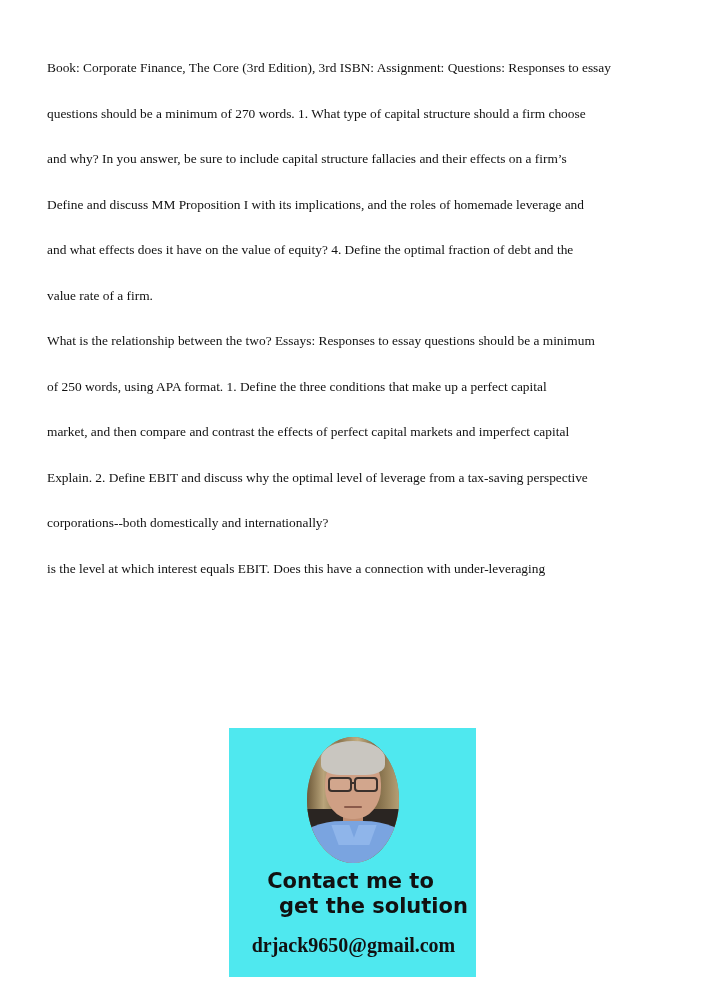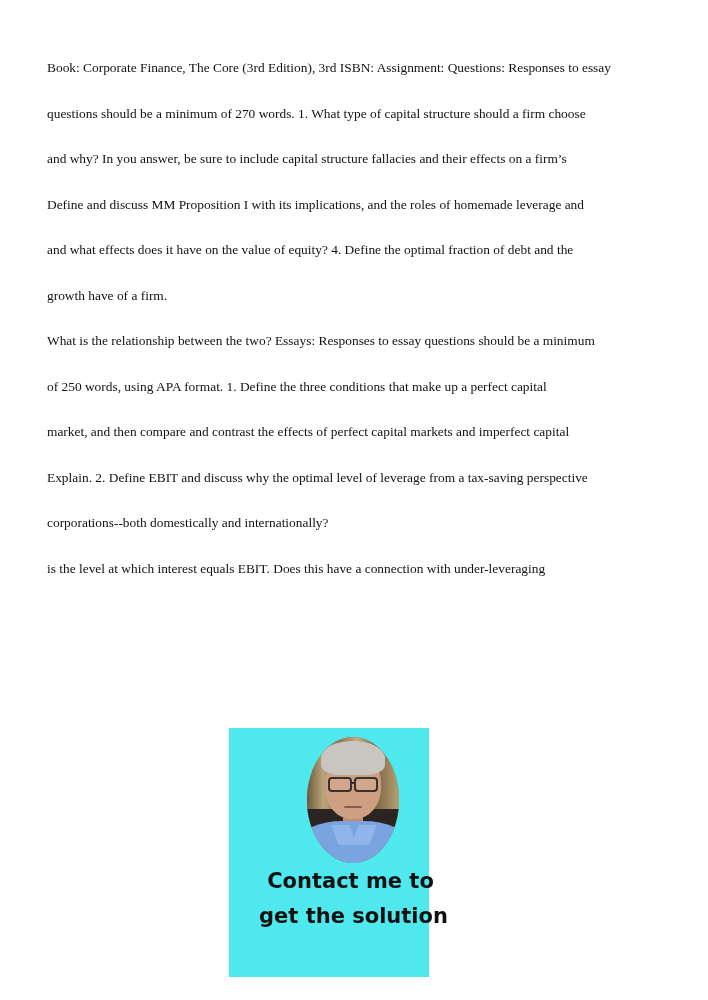--- a/index.html
+++ b/index.html
@@ -29,21 +29,21 @@
     }
     .line {
       display: block;
       white-space: nowrap;
       margin-top: 24px;
     }
     .promo {
       position: absolute;
       left: 229px;
       top: 728px;
-      width: 200px;
+      width: 247px;
       height: 249px;
       background: #4fe8ef;
     }
     .portrait {
       position: absolute;
       left: 78px;
       top: 9px;
       width: 92px;
       height: 126px;
       border-radius: 50%;
@@ -124,21 +124,21 @@
       left: 0;
       width: 249px;
       text-align: center;
       font-family: "DejaVu Sans", "Liberation Sans", sans-serif;
       font-weight: bold;
       font-size: 21px;
       color: #111111;
       line-height: 29px;
     }
     .promo-heading.l1 { top: 139px; left: -3px; }
-    .promo-heading.l2 { top: 174px; }
+    .promo-heading.l2 { top: 164px; margin-left: 20px; }
     .promo-email {
       position: absolute;
       top: 204px;
       left: 0;
       width: 249px;
       text-align: center;
       font-family: "Liberation Serif", "DejaVu Serif", serif;
       font-weight: bold;
       font-size: 20px;
       color: #111111;
@@ -151,21 +151,21 @@
 
 <div class="doc">
   <p class="para">
     <span class="line">Book: Corporate Finance, The Core (3rd Edition), 3rd ISBN: Assignment: Questions: Responses to essay</span>
     <span class="line">questions should be a minimum of 270 words. 1. What type of capital structure should a firm choose</span>
     <span class="line">and why? In you answer, be sure to include capital structure fallacies and their effects on a firm’s</span>
   </p>
   <p class="para">
     <span class="line">Define and discuss MM Proposition I with its implications, and the roles of homemade leverage and</span>
     <span class="line">and what effects does it have on the value of equity? 4. Define the optimal fraction of debt and the</span>
-    <span class="line">growth have of a firm.</span>
+    <span class="line">value rate of a firm.</span>
   </p>
   <p class="para">
     <span class="line">What is the relationship between the two? Essays: Responses to essay questions should be a minimum</span>
     <span class="line">of 250 words, using APA format. 1. Define the three conditions that make up a perfect capital</span>
     <span class="line">market, and then compare and contrast the effects of perfect capital markets and imperfect capital</span>
   </p>
   <p class="para">
     <span class="line">Explain. 2. Define EBIT and discuss why the optimal level of leverage from a tax-saving perspective</span>
     <span class="line">corporations--both domestically and internationally?</span>
     <span class="line">is the level at which interest equals EBIT. Does this have a connection with under-leveraging</span>
@@ -182,13 +182,14 @@
     <div class="collar-r"></div>
     <div class="face"></div>
     <div class="hair"></div>
     <div class="glasses l"></div>
     <div class="glasses r"></div>
     <div class="bridge"></div>
     <div class="mouth"></div>
   </div>
   <div class="promo-heading l1">Contact me to</div>
   <div class="promo-heading l2">get the solution</div>
+  <div class="promo-email">drjack9650@gmail.com</div>
 </div>
 
 </body></html>

